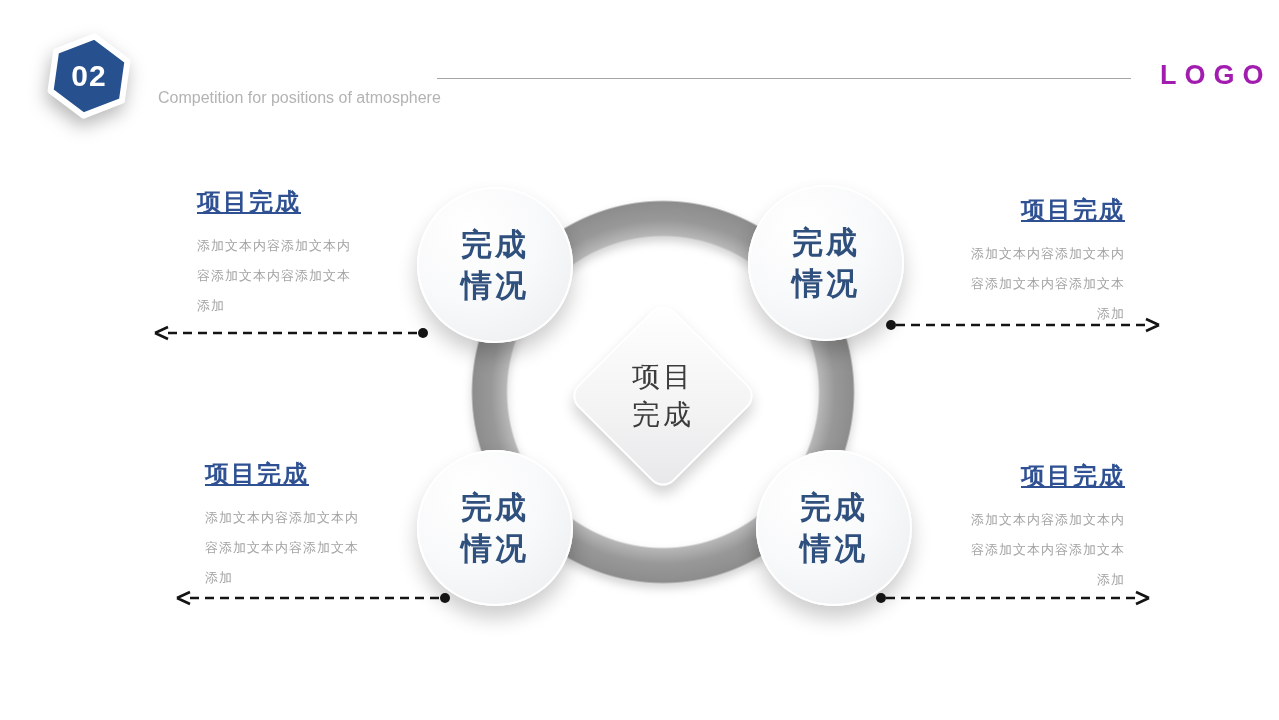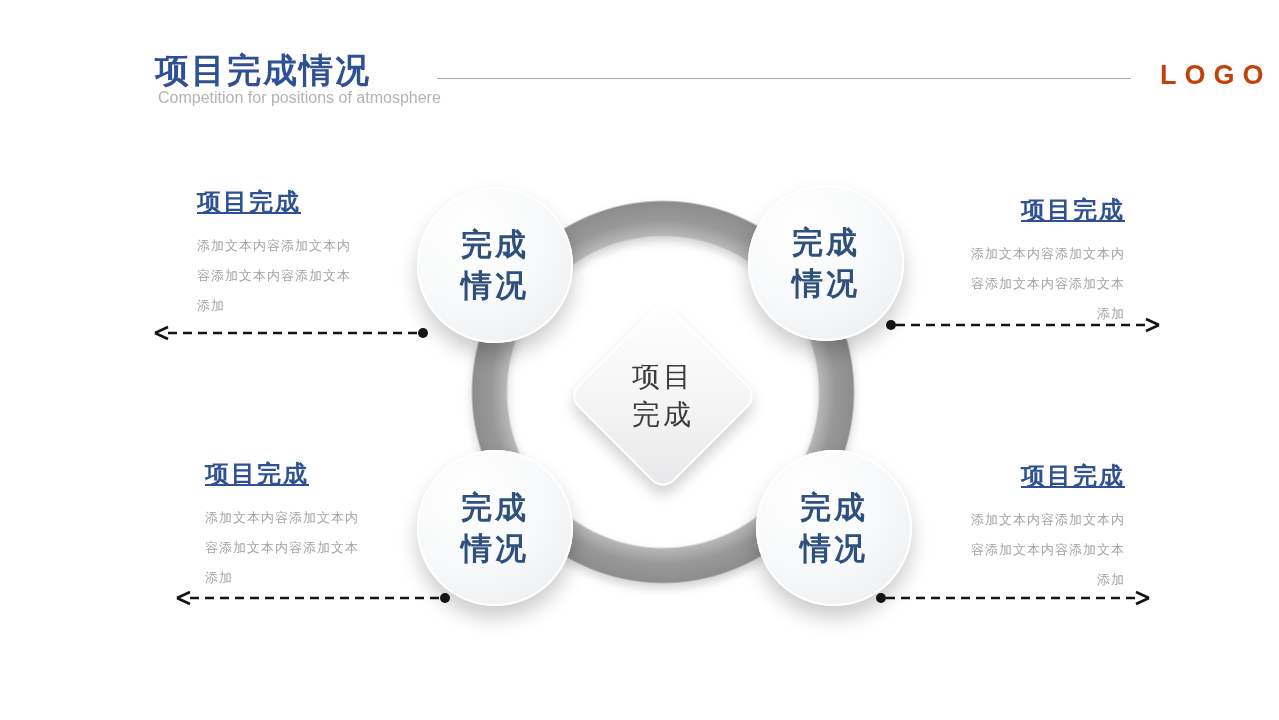--- a/index.html
+++ b/index.html
@@ -7,21 +7,21 @@
   .slide{position:relative;width:1279px;height:720px;background:#ffffff;overflow:hidden;}
 
   
   .badge-wrap{position:absolute;left:46px;top:32px;width:86px;height:92px;}
   .badge-wrap svg{filter:drop-shadow(-2px 8px 9px rgba(0,0,0,0.28));}
   .badge-num{position:absolute;left:0;top:0;width:86px;height:88px;display:flex;align-items:center;justify-content:center;
     color:#ffffff;font-size:30px;font-weight:700;letter-spacing:1px;}
   .page-title{position:absolute;left:155px;top:48px;font-size:34px;font-weight:700;color:#2f5193;letter-spacing:2px;}
   .page-subtitle{position:absolute;left:158px;top:89px;font-size:16px;color:#b3b3b3;}
   .header-line{position:absolute;left:437px;top:78px;width:694px;height:1px;background:#a6a6a6;}
-  .logo{position:absolute;left:1160px;top:60px;font-size:27px;font-weight:700;color:#c2410c;letter-spacing:8px;}
+  .logo{position:absolute;left:1160px;top:60px;font-size:27px;font-weight:700;color:#a21caf;letter-spacing:8px;}
 
   
   .ring{position:absolute;left:471px;top:200px;width:384px;height:384px;border-radius:50%;
     background:radial-gradient(circle,rgba(0,0,0,0) 0 155px,#b6b6b6 157px,#989898 172px,#8d8d8d 190px,rgba(0,0,0,0) 192px);
     filter:drop-shadow(0 5px 5px rgba(0,0,0,0.18));}
   .node{position:absolute;width:156px;height:156px;border-radius:50%;
     background:radial-gradient(circle at 34% 28%,#ffffff 0%,#f8f9fa 48%,#e9ebee 100%);
     box-shadow:0 12px 20px rgba(0,0,0,0.20), inset 0 0 0 2px #ffffff;
     display:flex;align-items:center;justify-content:center;text-align:center;}
   .node-label{font-size:31px;line-height:41px;color:#2f4f7d;font-weight:600;letter-spacing:3px;}
@@ -52,21 +52,28 @@
   .ar-tl{left:152px;top:325px;}
   .ar-tr{left:884px;top:317px;}
   .ar-bl{left:174px;top:590px;}
   .ar-br{left:874px;top:590px;}
 </style>
 </head>
 <body>
 
 <div class="slide">
 
-  <div class="page-title">项目完成情况</div>
+  <div class="badge-wrap">
+    <svg width="86" height="92" viewBox="0 0 86 92">
+      <g transform="rotate(8 43 44)">
+        <polygon points="43,4 79,24 79,64 43,84 7,64 7,24" stroke="#ffffff" stroke-width="6" stroke-linejoin="round" fill="#27518e"></polygon>
+      </g>
+    </svg>
+    <div class="badge-num">02</div>
+  </div>
   <div class="page-subtitle">Competition for positions of atmosphere</div>
   <div class="header-line"></div>
   <div class="logo">LOGO</div>
 
   <div class="ring"></div>
 
   <div class="diamond">
     <div class="diamond-label">
       <div>项目</div>
       <div>完成</div>

